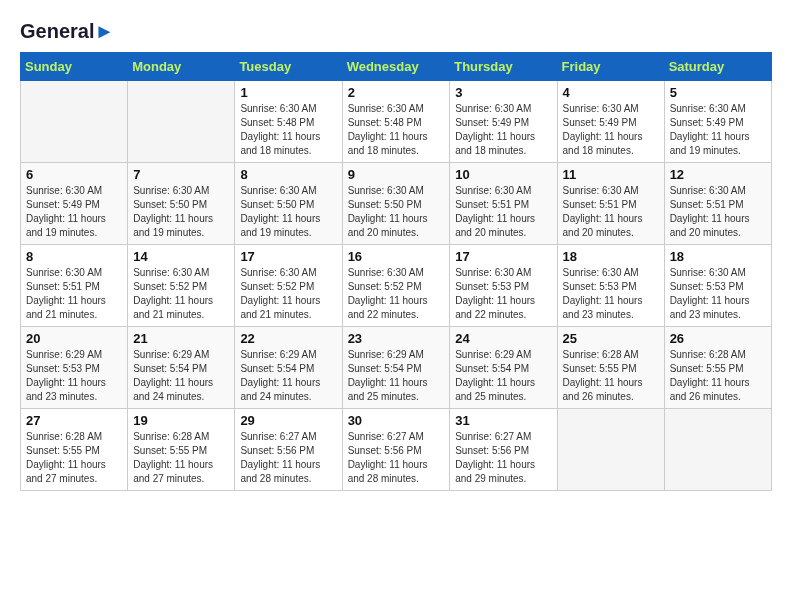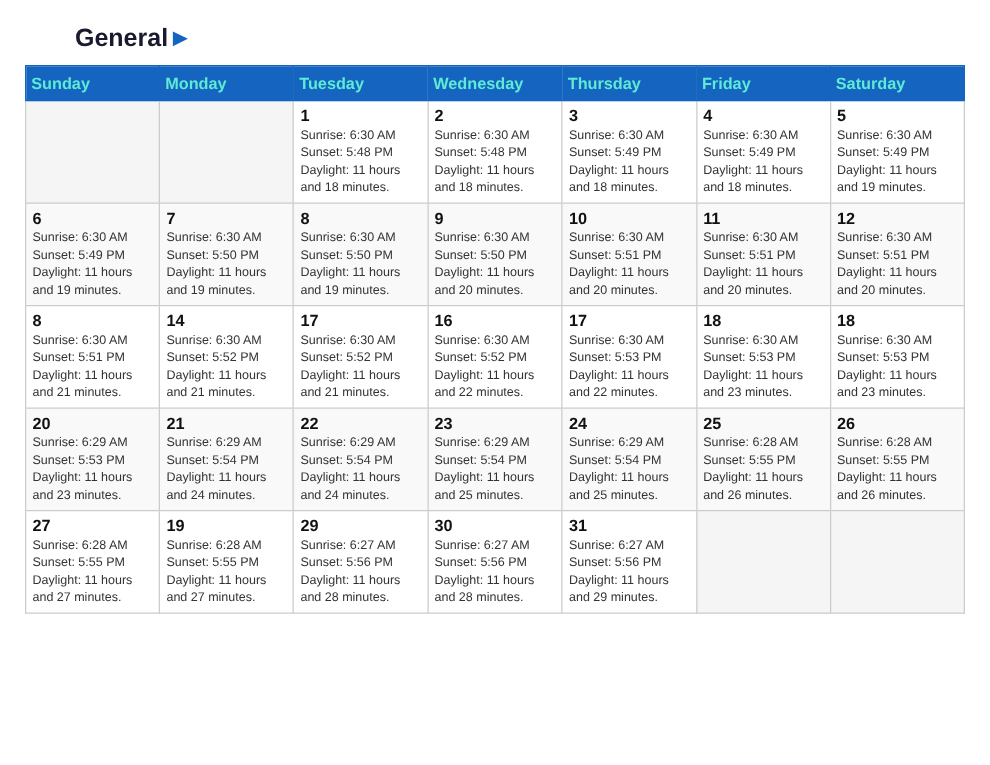--- a/index.html
+++ b/index.html
@@ -12,21 +12,20 @@
     }
     .header {
       display: flex;
       justify-content: space-between;
       align-items: flex-start;
       margin-bottom: 10px;
     }
     .logo {
       display: flex;
       align-items: center;
-      margin-left: 40px;
     }
     .logo-text {
       font-size: 20px;
       font-weight: bold;
       color: #1a1a2e;
       line-height: 1.1;
     }
     .title-block {
       text-align: right;
     }
@@ -39,21 +38,21 @@
       font-size: 16px;
       color: #333;
     }
     .calendar {
       width: 100%;
       border-collapse: collapse;
       border: 1px solid #ccc;
     }
     .calendar th {
       background-color: #1565c0;
-      color: #5eead4;
+      color: #bef264;
       font-size: 13px;
       font-weight: bold;
       padding: 6px 4px;
       text-align: left;
       border: 1px solid #1565c0;
     }
     .calendar td {
       vertical-align: top;
       padding: 4px 5px;
       border: 1px solid #ccc;

